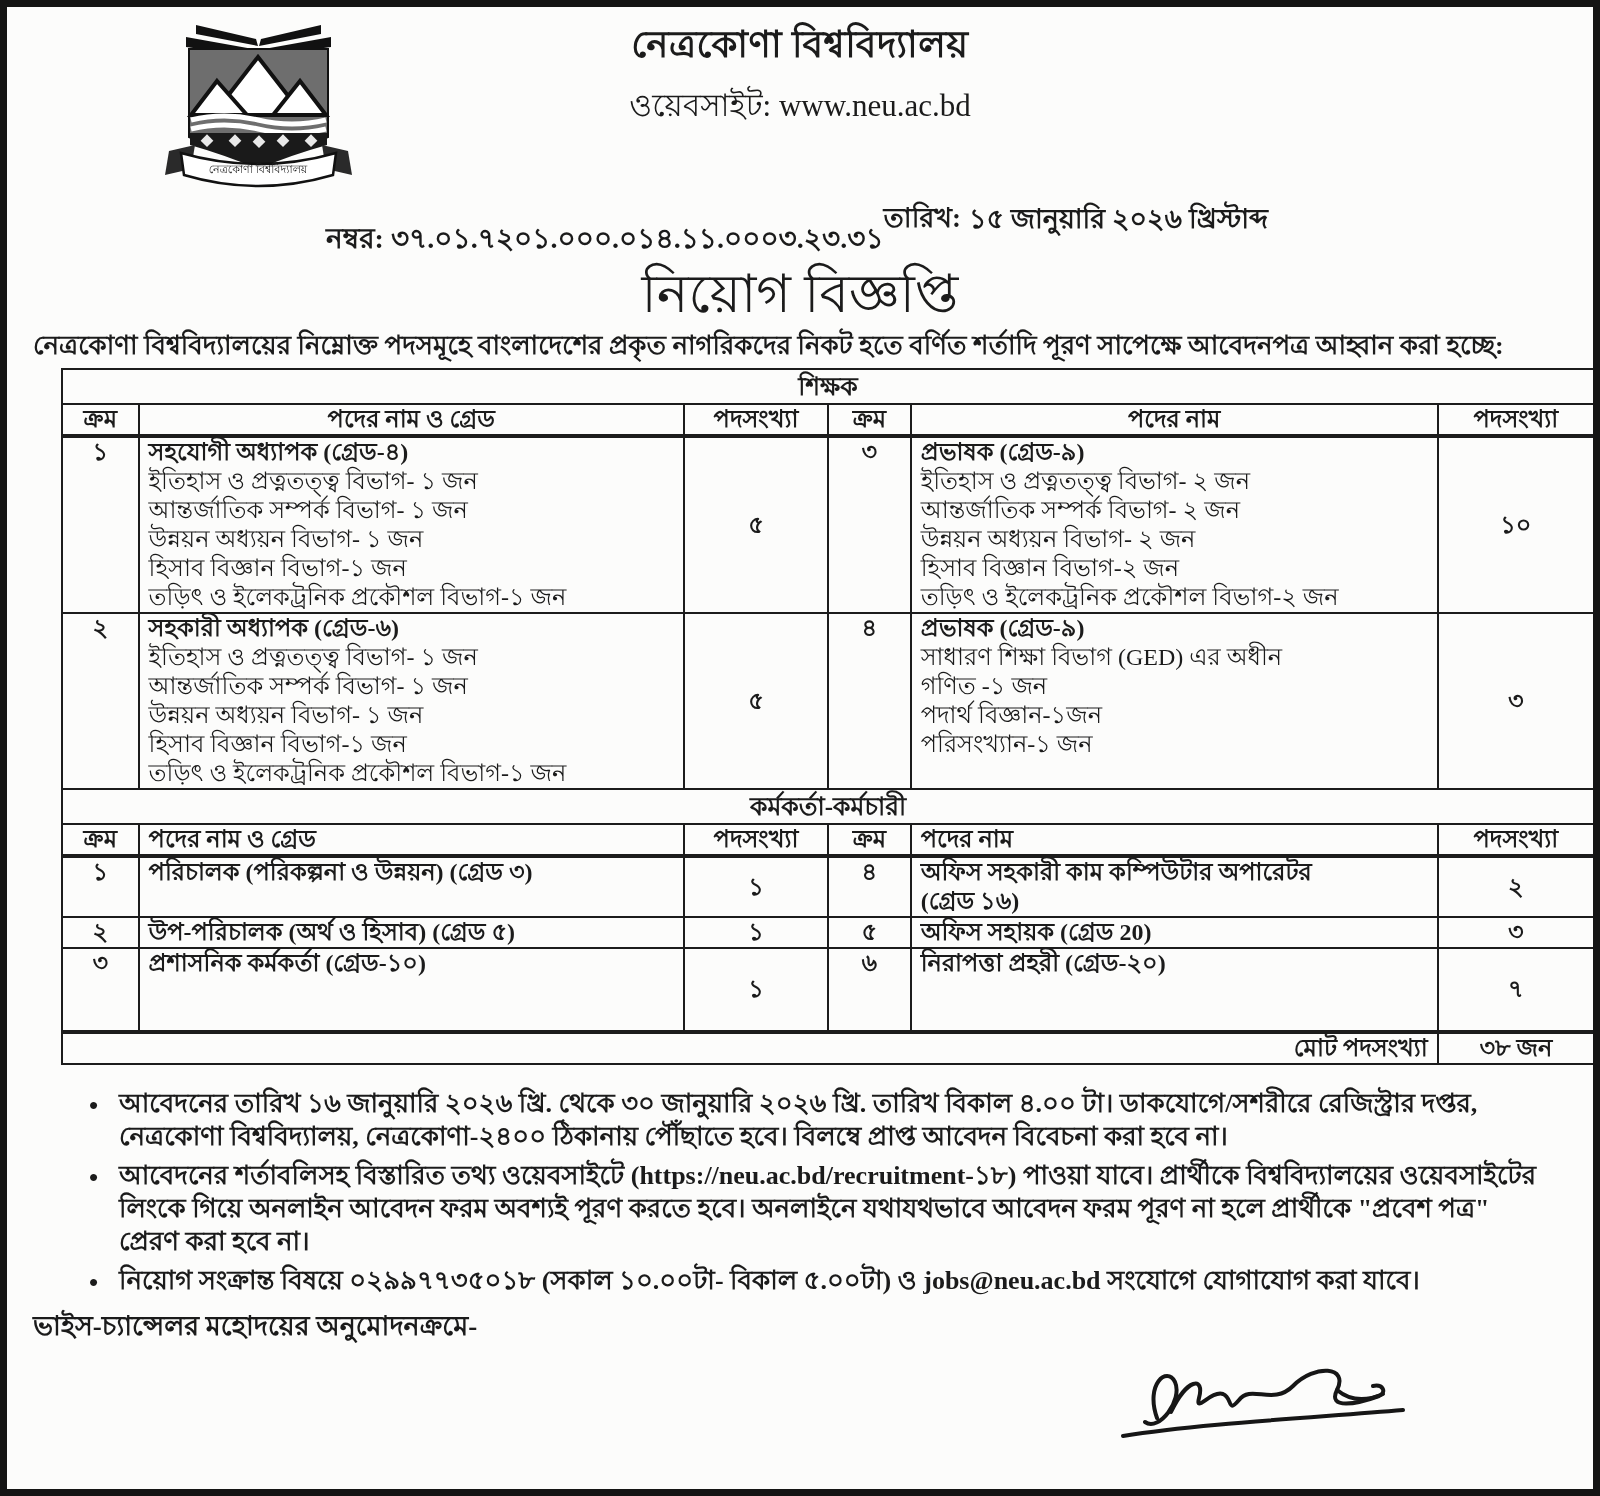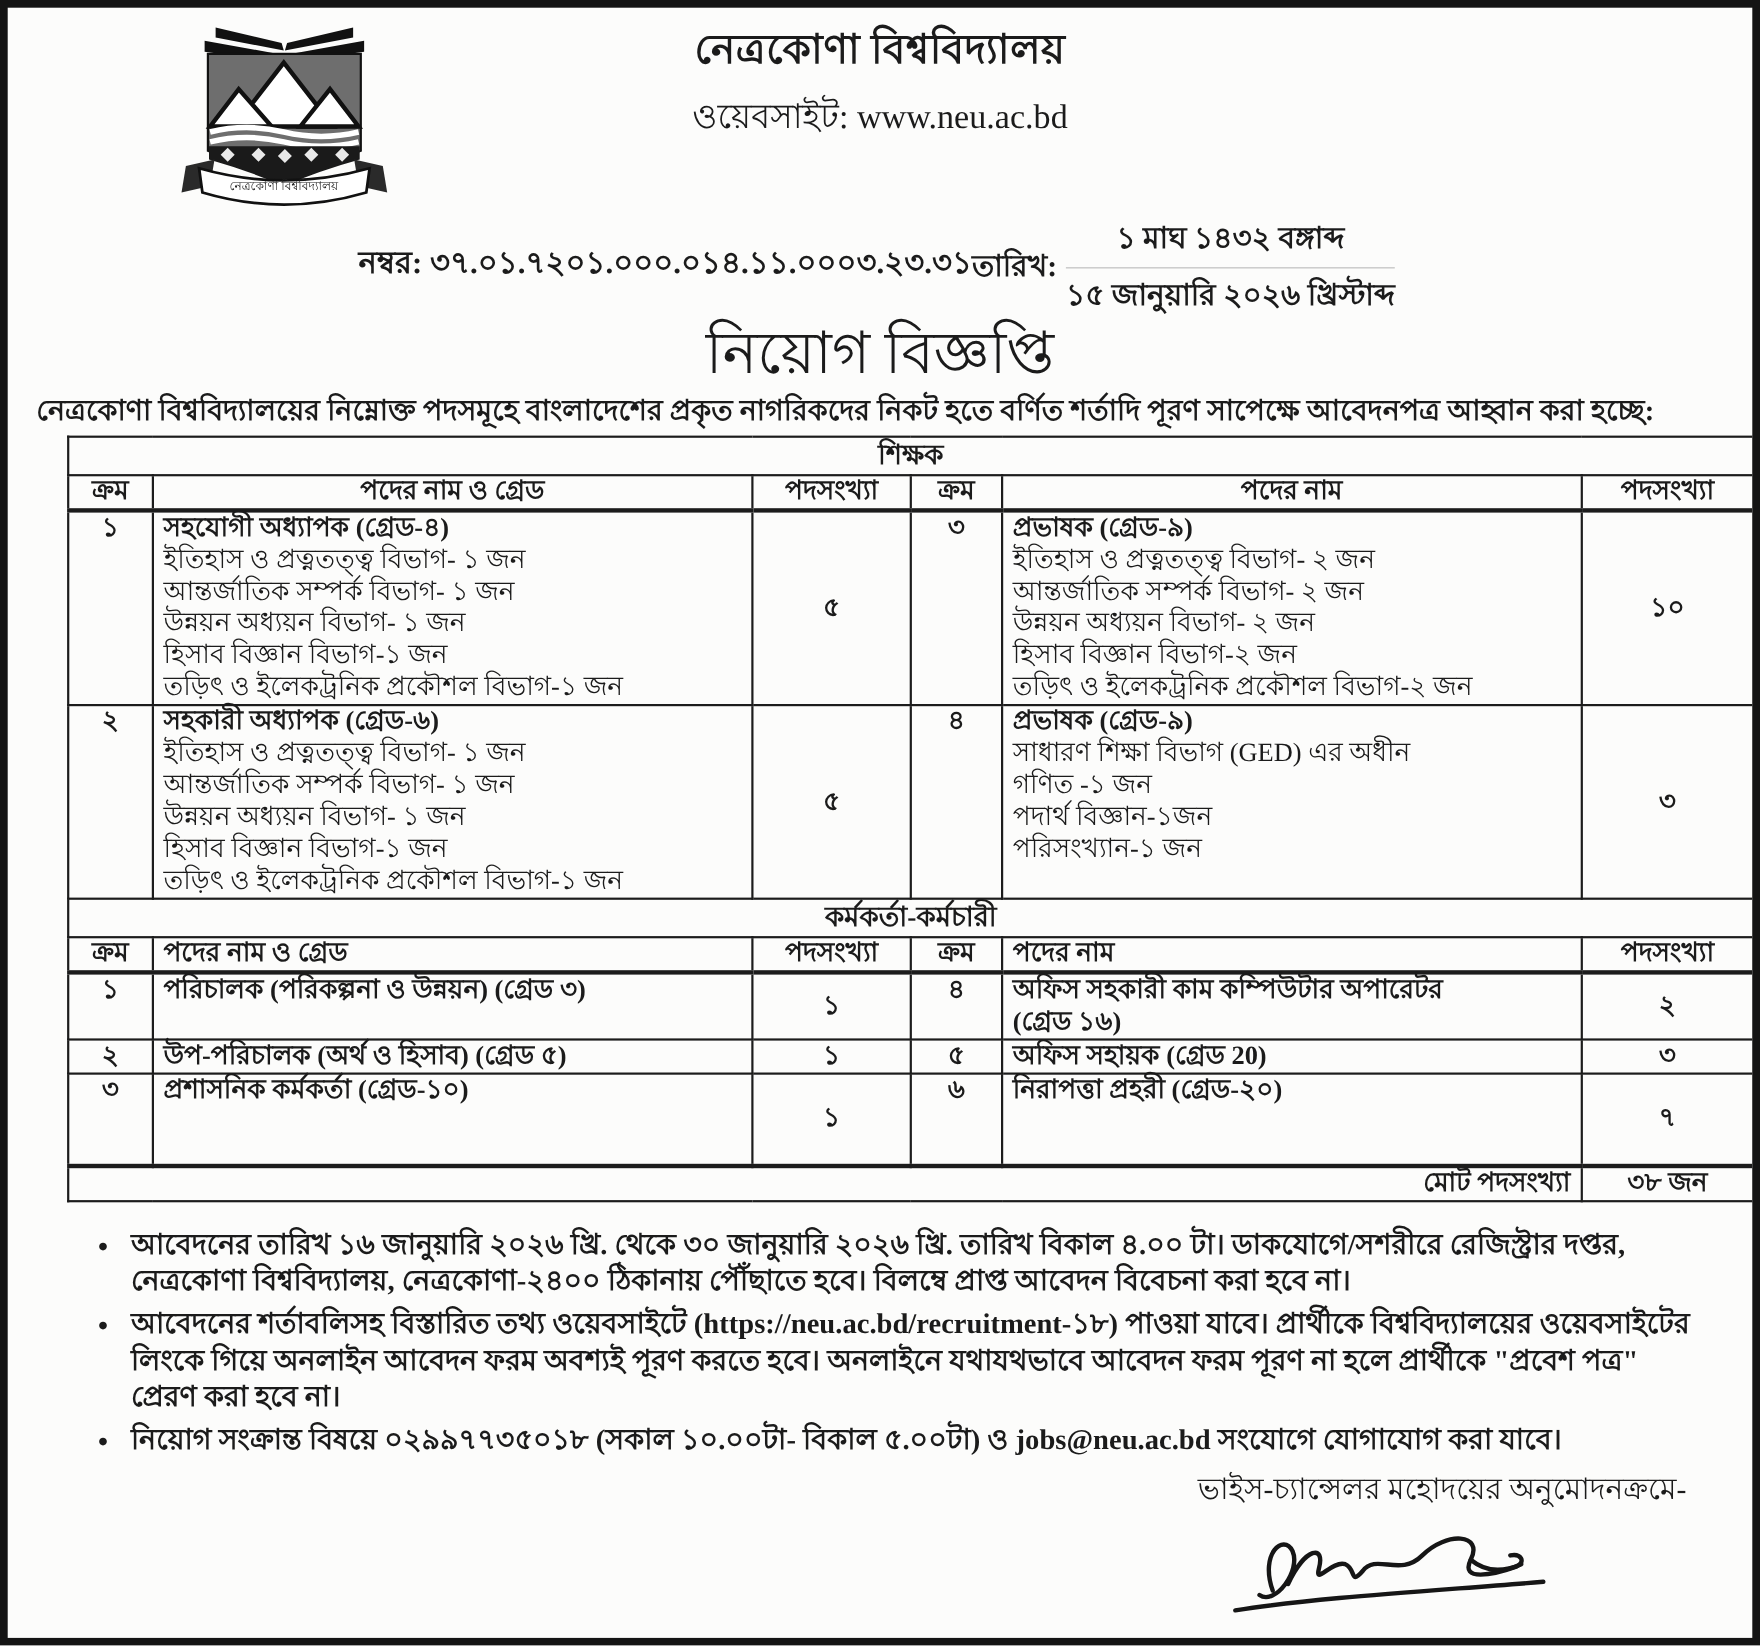--- a/index.html
+++ b/index.html
@@ -40,21 +40,21 @@
   .pre { white-space:pre-line; }
   .total-label { text-align:right; font-weight:bold; border-top-width:4px; }
   .total-value { text-align:center; font-weight:bold; border-top-width:4px; }
 
   
   .notes { margin:22px 14px 0 56px; }
   .note { display:flex; gap:16px; font-size:26px; line-height:33px; margin-bottom:6px; font-weight:600; }
   .note .bullet { flex:0 0 14px; padding-top:2px; }
 
   
-  .approval { text-align:right; font-size:27px; font-weight:normal; margin-top:0; padding-right:34px; }
+  .approval { font-size:27px; font-weight:bold; margin-top:0; padding-right:34px; }
   .sig-block { width:480px; margin-left:auto; margin-right:70px; text-align:center; margin-top:6px; }
   .sig-svg { display:block; margin:0 auto; }
 </style>
 </head>
 <body>
 
 <div class="page">
 
   <div class="letterhead">
     <div class="logo-wrap">
@@ -91,21 +91,20 @@
     </div>
     <div class="uni-name">নেত্রকোণা বিশ্ববিদ্যালয়</div>
     <div class="website">ওয়েবসাইট: www.neu.ac.bd</div>
   </div>
 
   <div class="ref-row">
     <div class="memo">নম্বর: ৩৭.০১.৭২০১.০০০.০১৪.১১.০০০৩.২৩.৩১</div>
     <div class="date-block">
       <span>তারিখ:</span>
       <span class="date-stack">
-        <span class="date-top" style="display:block;">১ মাঘ ১৪৩২ বঙ্গাব্দ</span>
         <span class="date-bottom" style="display:block;">১৫ জানুয়ারি ২০২৬ খ্রিস্টাব্দ</span>
       </span>
     </div>
   </div>
 
   <div class="doc-title">নিয়োগ বিজ্ঞপ্তি</div>
 
   <div class="intro">নেত্রকোণা বিশ্ববিদ্যালয়ের নিম্নোক্ত পদসমূহে বাংলাদেশের প্রকৃত নাগরিকদের নিকট হতে বর্ণিত শর্তাদি পূরণ সাপেক্ষে আবেদনপত্র আহ্বান করা হচ্ছে:</div>
 
   <table>

